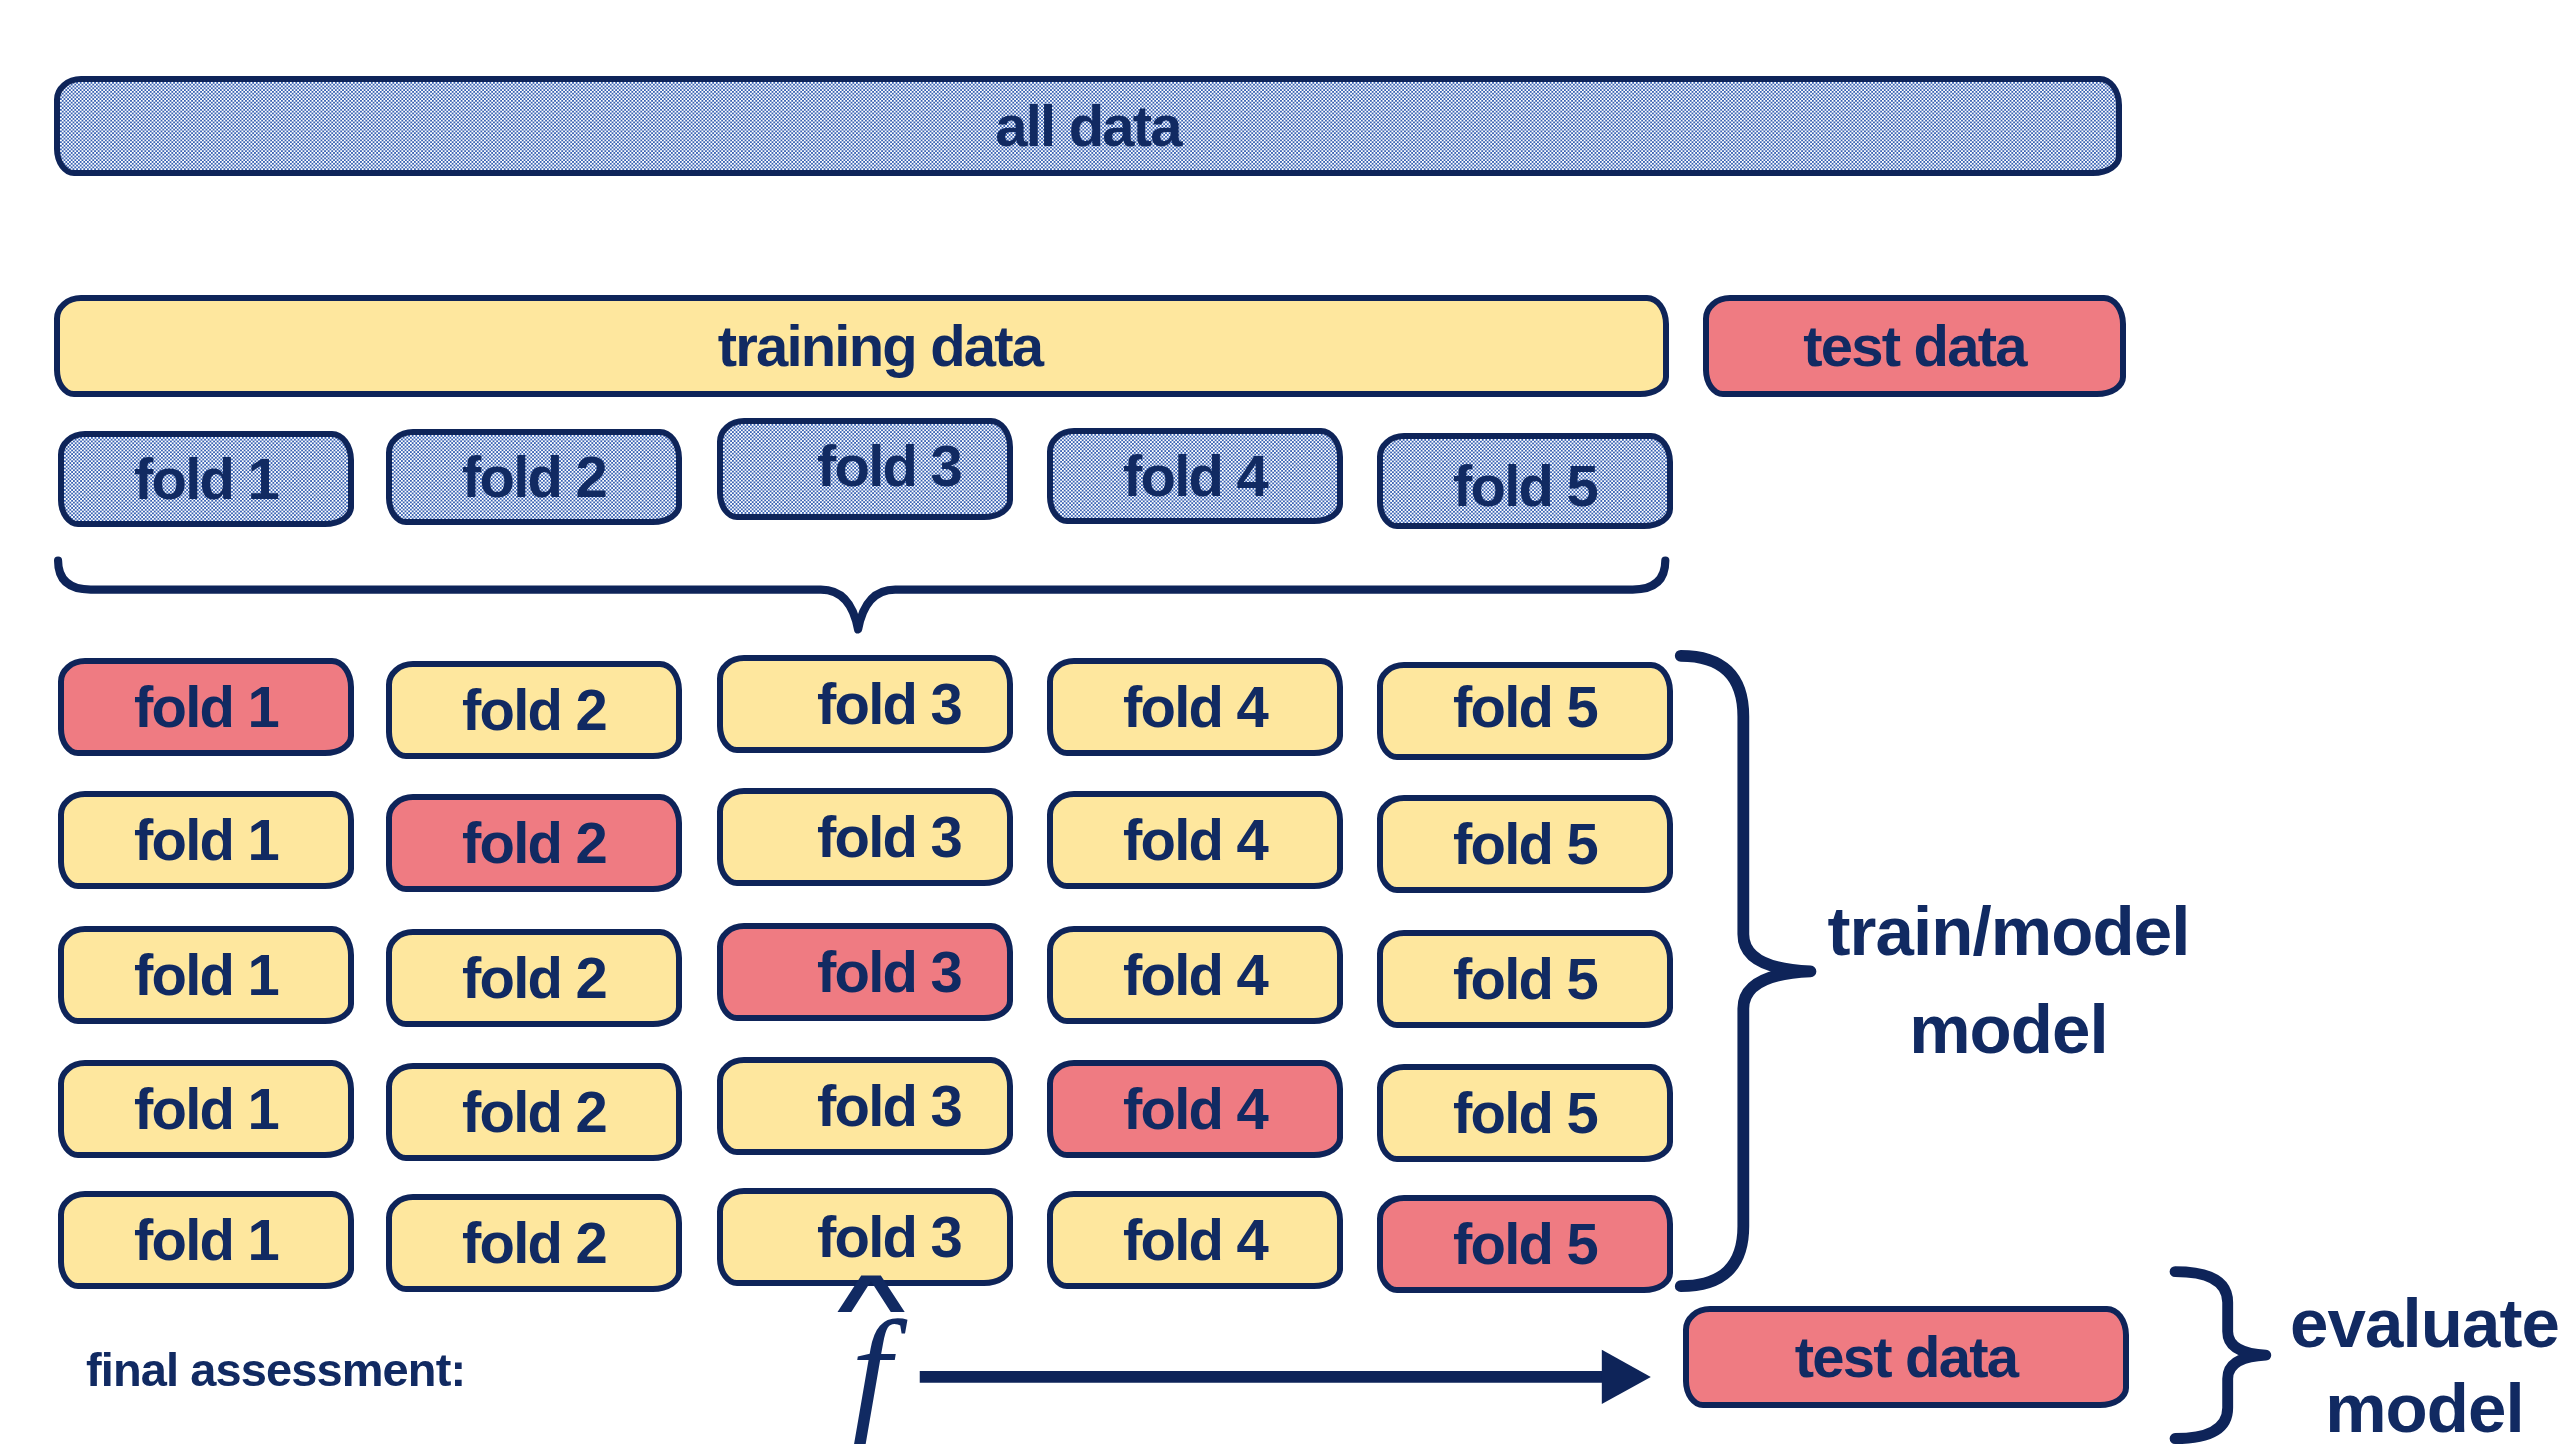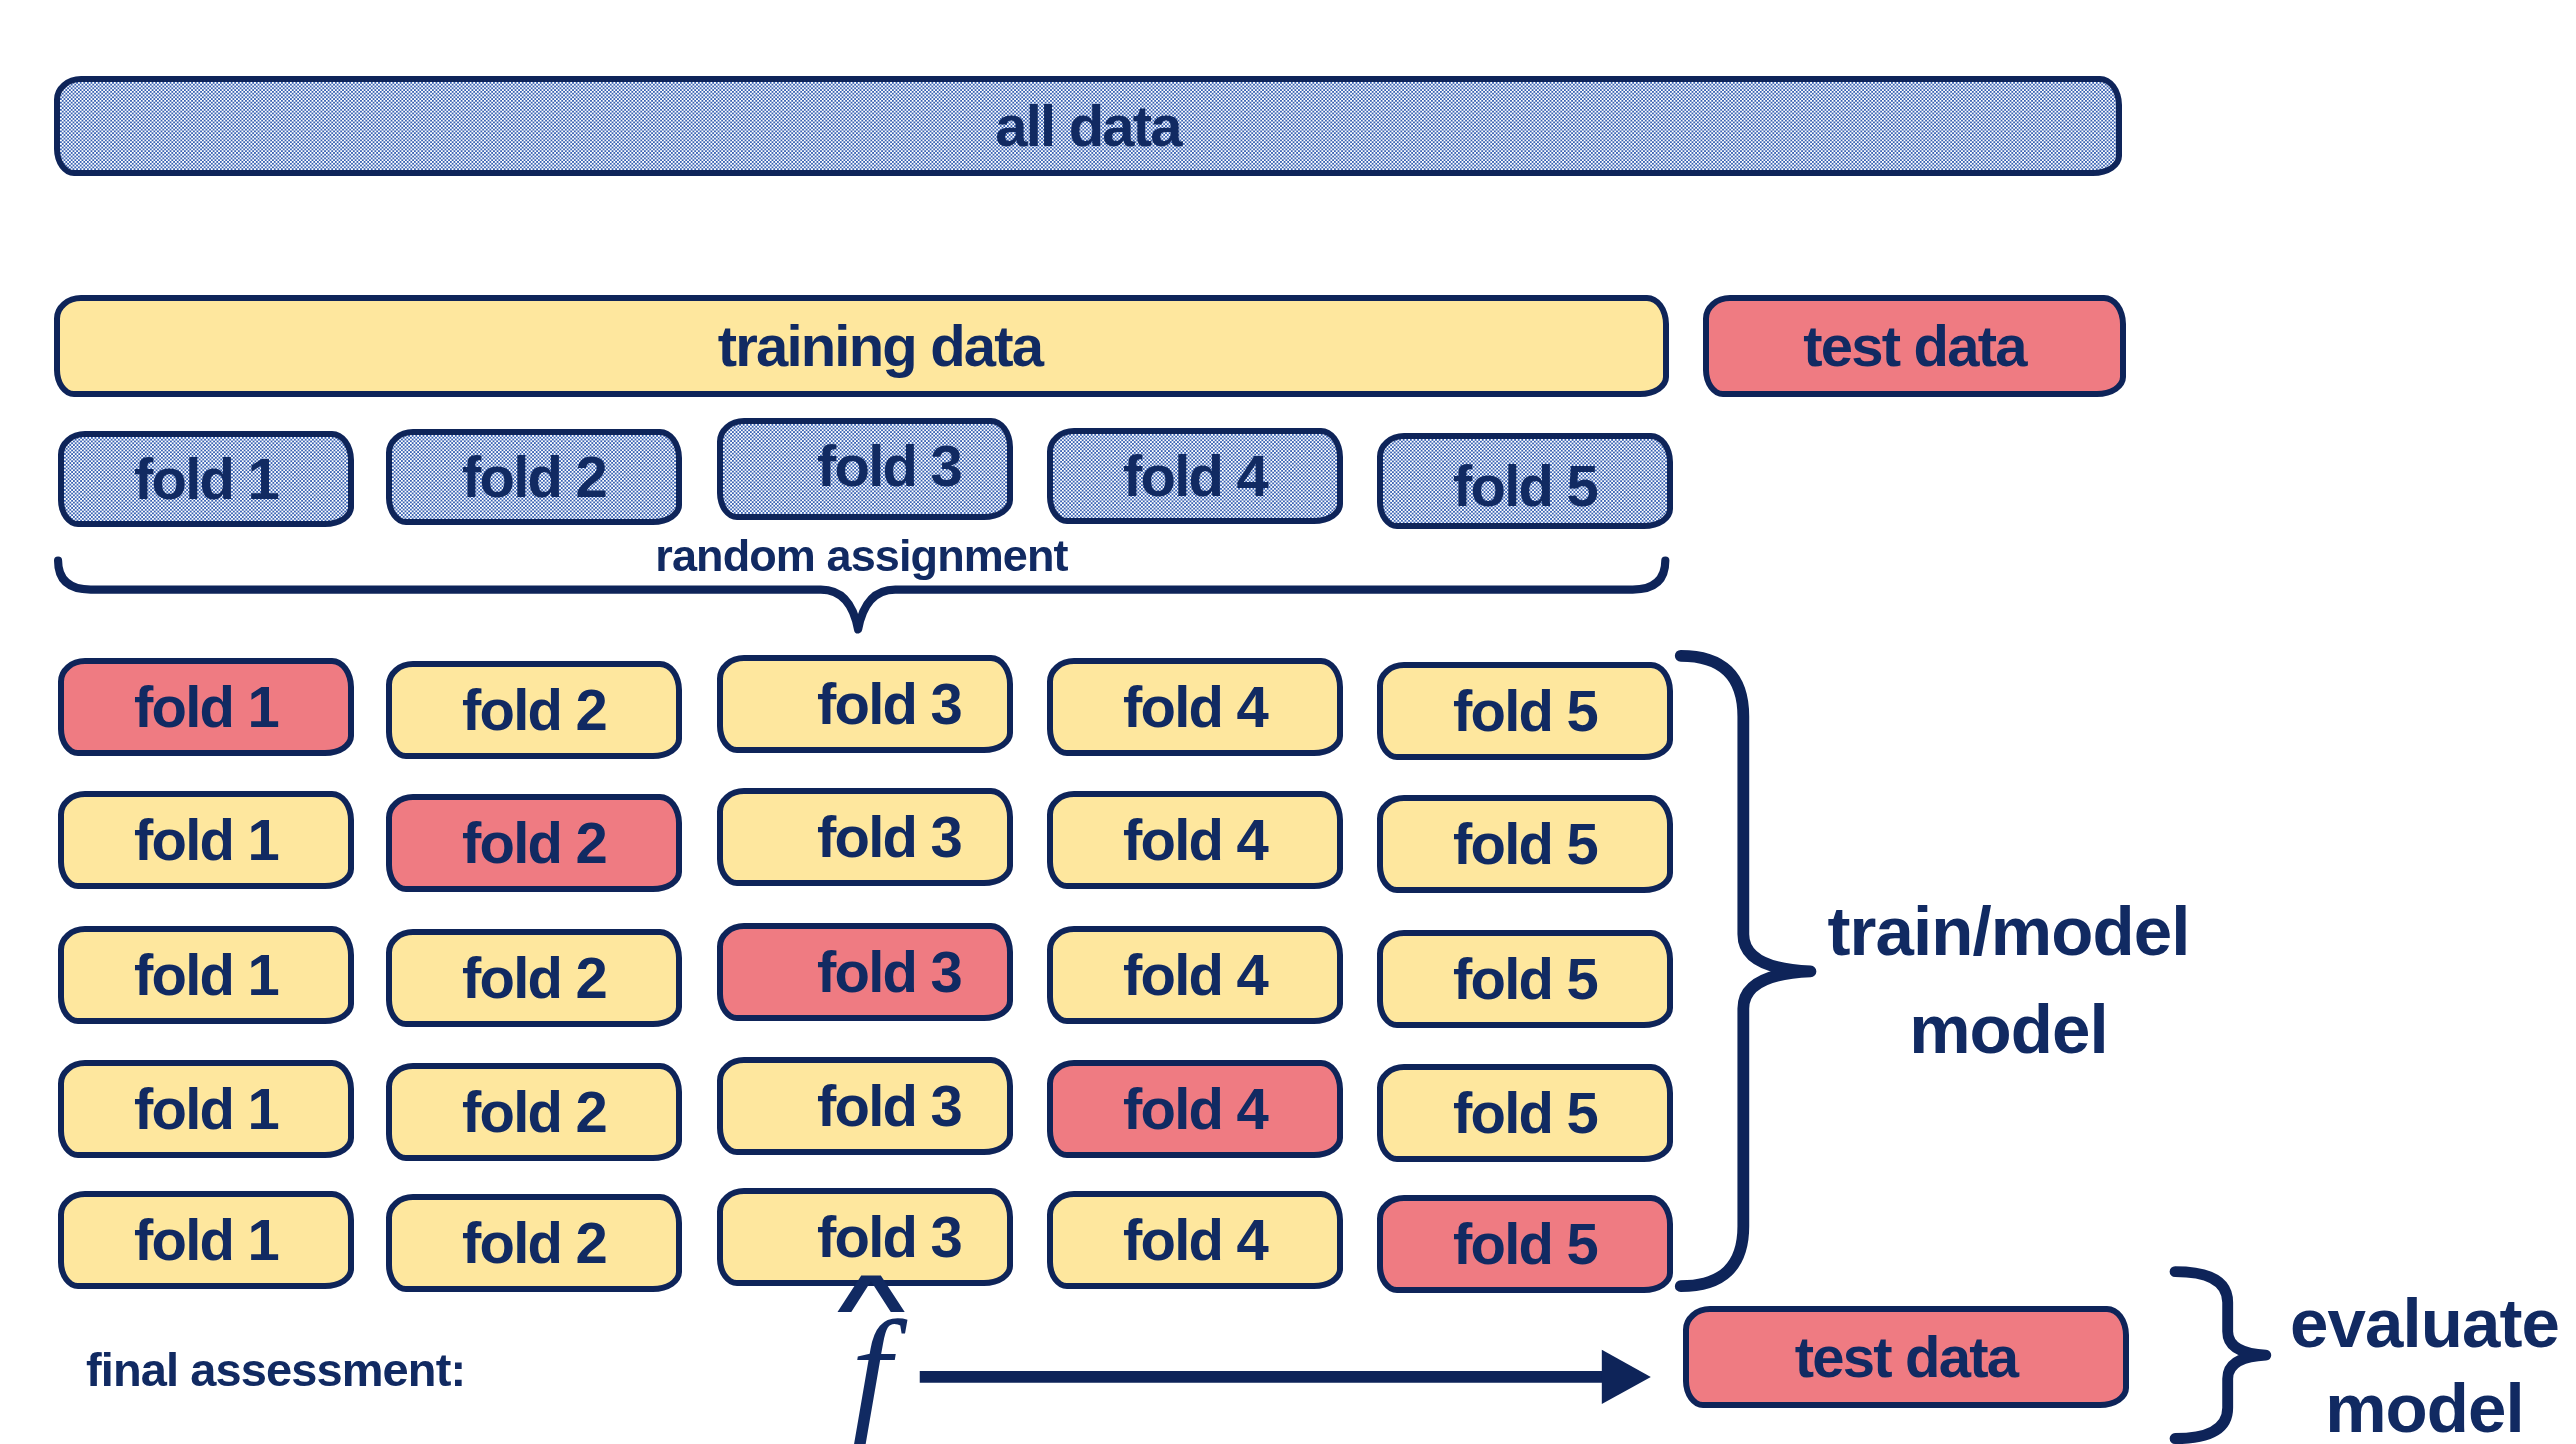--- a/index.html
+++ b/index.html
@@ -105,21 +105,20 @@
         <span class="lbl">fold 3</span>
       </div>
     <div class="box hatch p4 f4">
         <span class="lbl">fold 4</span>
       </div>
     <div class="box hatch p5 f5">
         <span class="lbl">fold 5</span>
       </div>
   </div>
 
-  <div class="caption">random assignment</div>
 
   <div class="grid-row" style="top:658px">
     <div class="box cell p1 test">
         <span class="lbl">fold 1</span>
       </div>
     <div class="box cell p2 train">
         <span class="lbl">fold 2</span>
       </div>
     <div class="box cell p3 train">
         <span class="lbl">fold 3</span>

